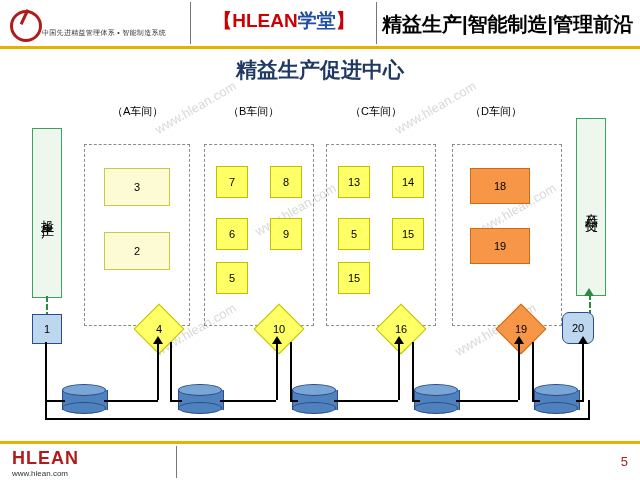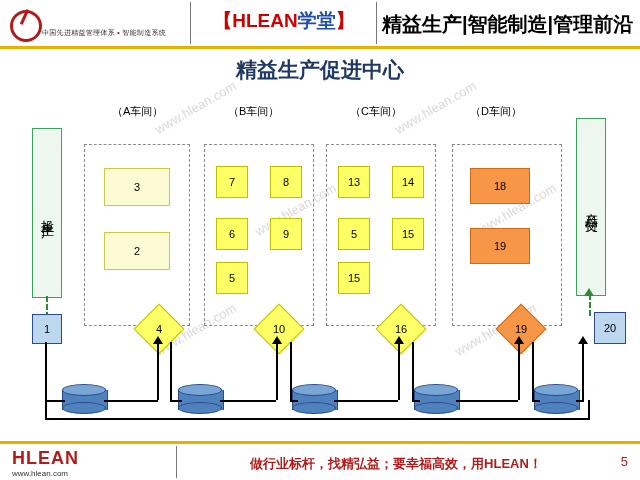--- a/index.html
+++ b/index.html
@@ -145,21 +145,21 @@
     </div>
   <div class="diamond yl" style="left:261px;top:219px;">
       <span class="lbl">10</span>
     </div>
   <div class="diamond yl" style="left:383px;top:219px;">
       <span class="lbl">16</span>
     </div>
   <div class="diamond or" style="left:503px;top:219px;">
       <span class="lbl">19</span>
     </div>
-  <div class="sqbox" style="left:594px;top:220px;width:30px;height:30px;">20</div>
+  <div class="sqbox" style="left:562px;top:220px;width:30px;height:30px;border-radius:7px;">20</div>
 
   <div class="cyl" style="left:62px;top:292px;">
       <div class="body"></div>
       <div class="bot"></div>
       <div class="top"></div>
     </div>
   <div class="cyl" style="left:178px;top:292px;">
       <div class="body"></div>
       <div class="bot"></div>
       <div class="top"></div>
@@ -220,15 +220,14 @@
   <div class="ln v" style="left:588px;top:308px;height:18px;"></div>
 </div>
 
 <div class="foot-rule"></div>
 <div class="footer">
   <div class="f-logo">
     <div class="fl1">HLEAN</div>
     <div class="fl2">www.hlean.com</div>
   </div>
   <div class="f-sep"></div>
-  <div class="f-mid">做行业标杆，找精弘益；要幸福高效，用HLEAN！</div>
   <div class="f-num">5</div>
 </div>
 
 </body></html>

